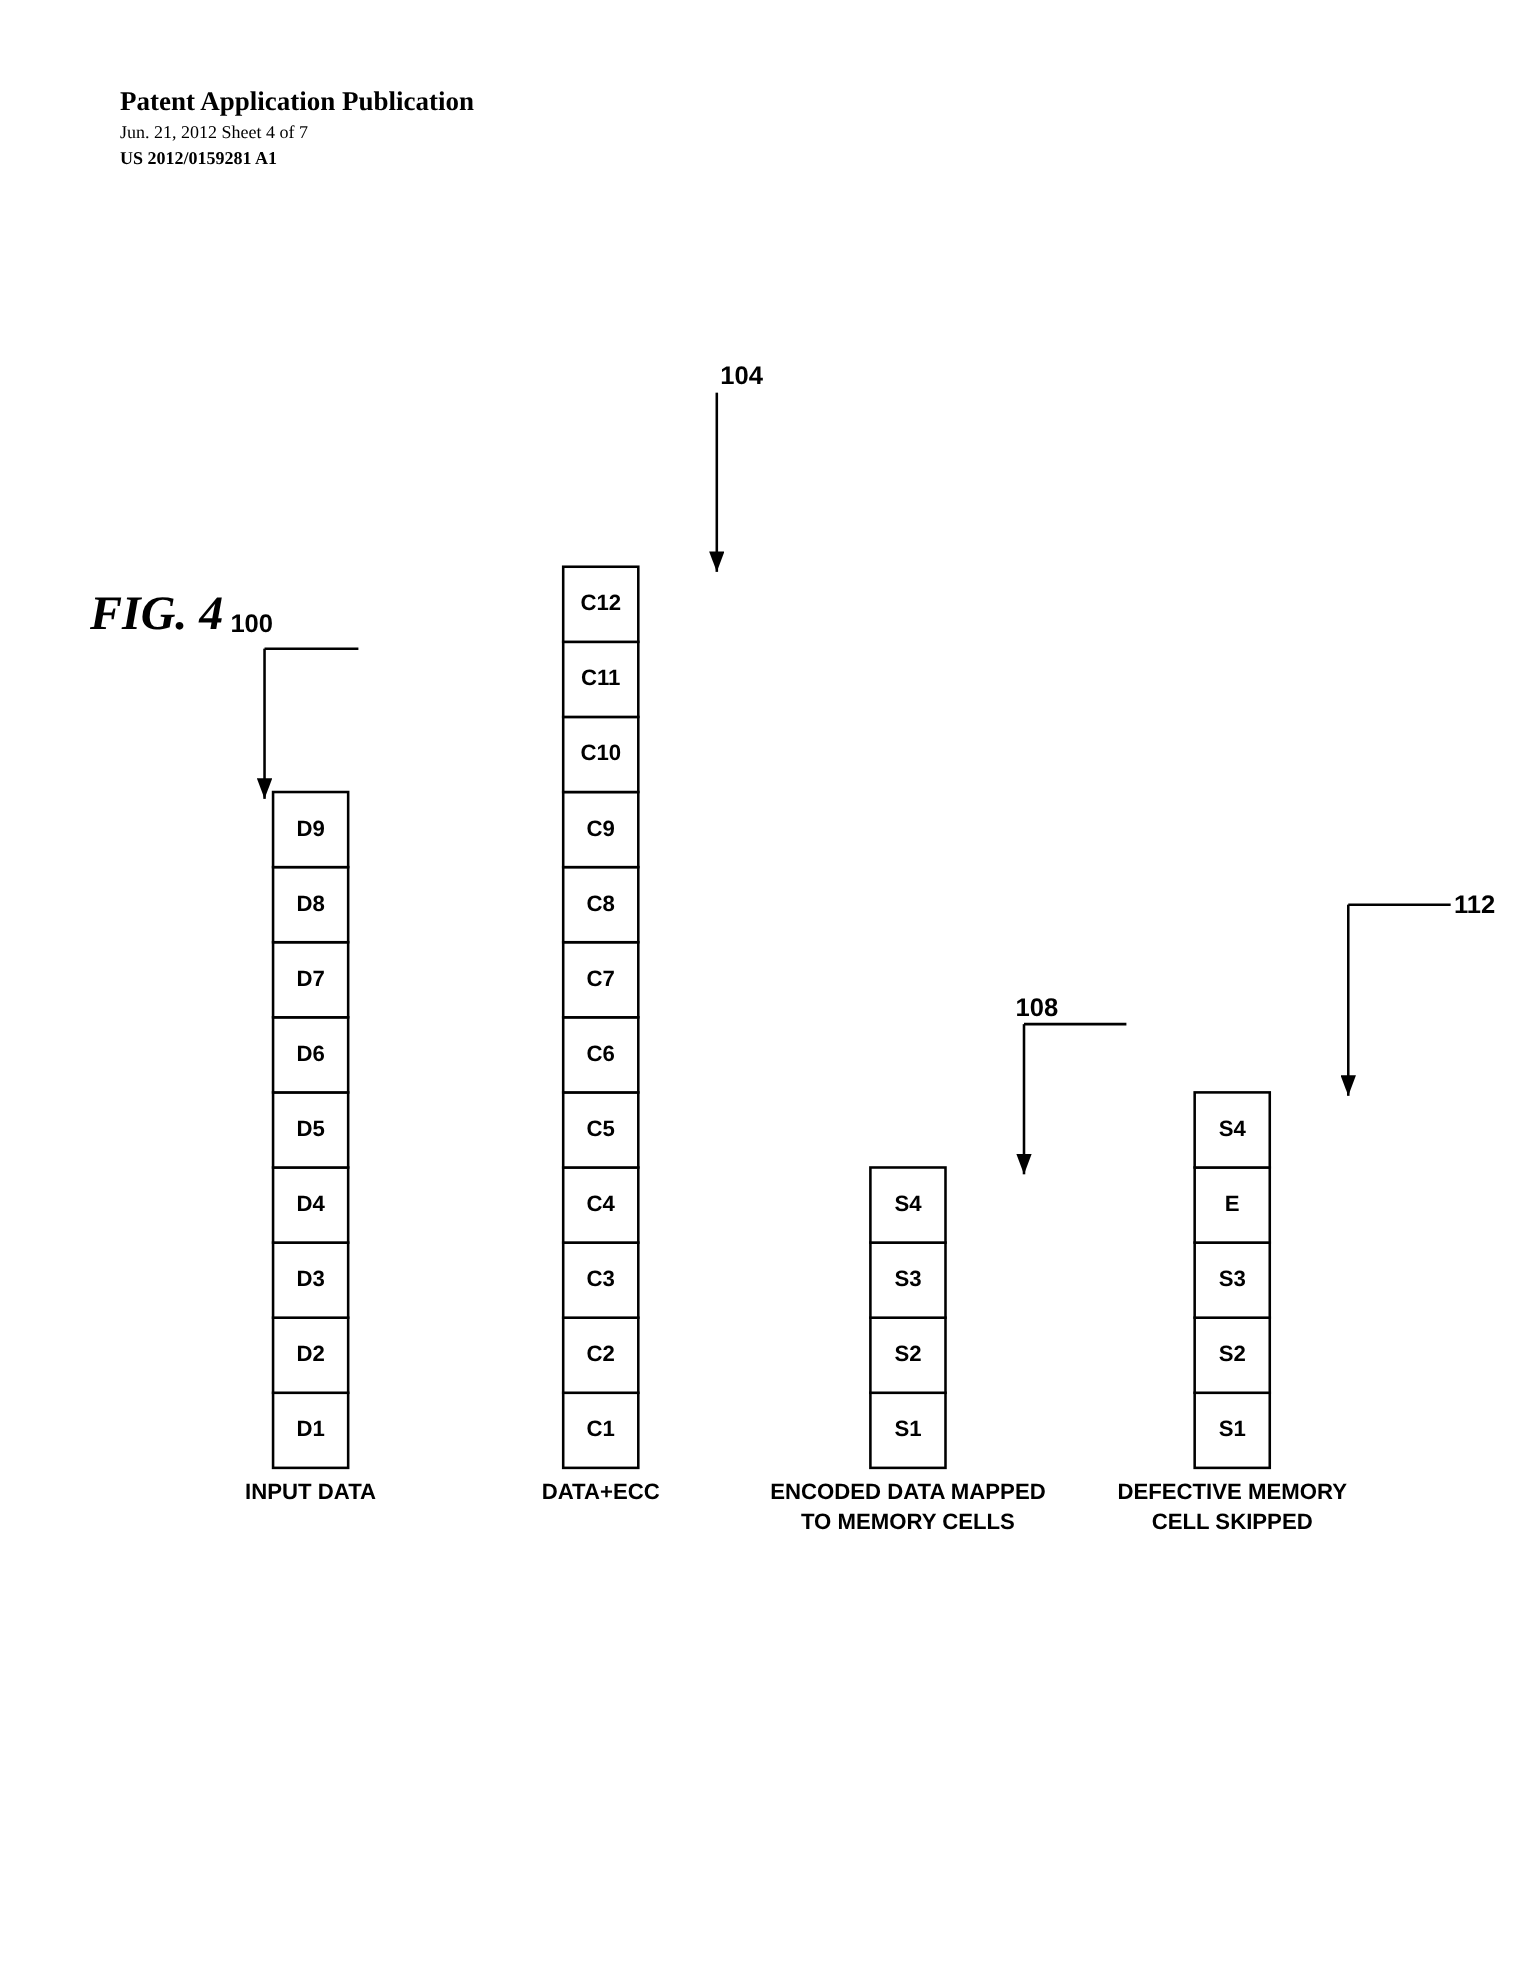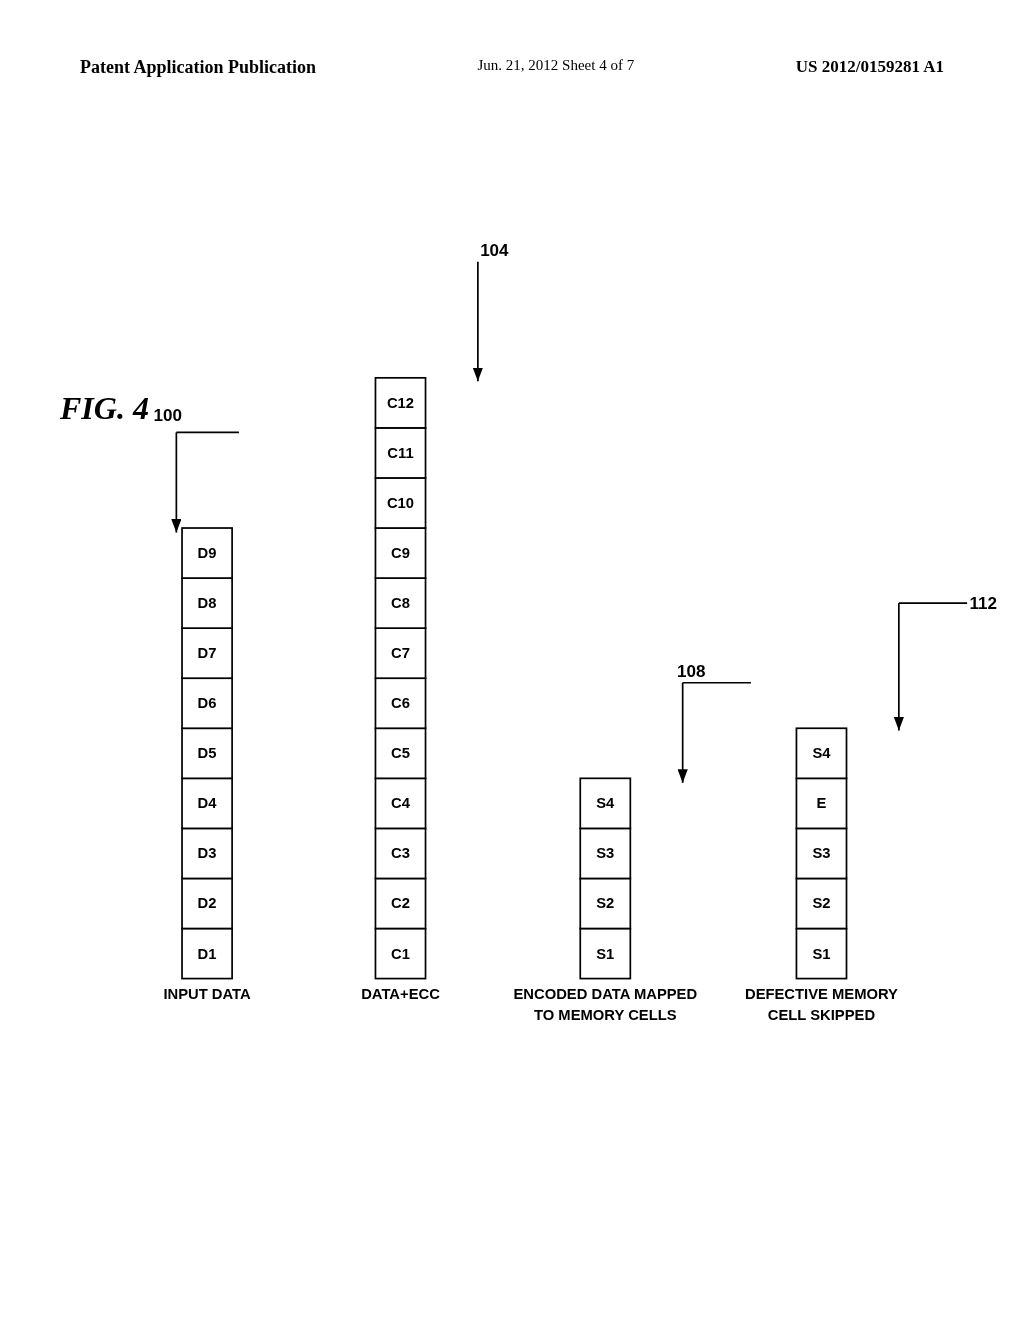--- a/index.html
+++ b/index.html
@@ -15,33 +15,34 @@
     
     .header {
       position: absolute;
       top: 55px;
       left: 0;
       right: 0;
       display: flex;
       justify-content: space-between;
       align-items: flex-start;
       padding: 0 80px;
+      flex-direction: column;
     }
     .header-left {
       font-weight: bold;
       font-size: 18px;
       line-height: 1.4;
     }
     .header-center {
-      font-size: 15px;
+      font-size: 12px;
       text-align: left;
       line-height: 1.4;
     }
     .header-right {
-      font-size: 17px;
+      font-size: 12px;
       font-weight: bold;
       text-align: right;
       line-height: 1.4;
     }
 
     
     .fig-label {
       position: absolute;
       left: 60px;
       top: 390px;

